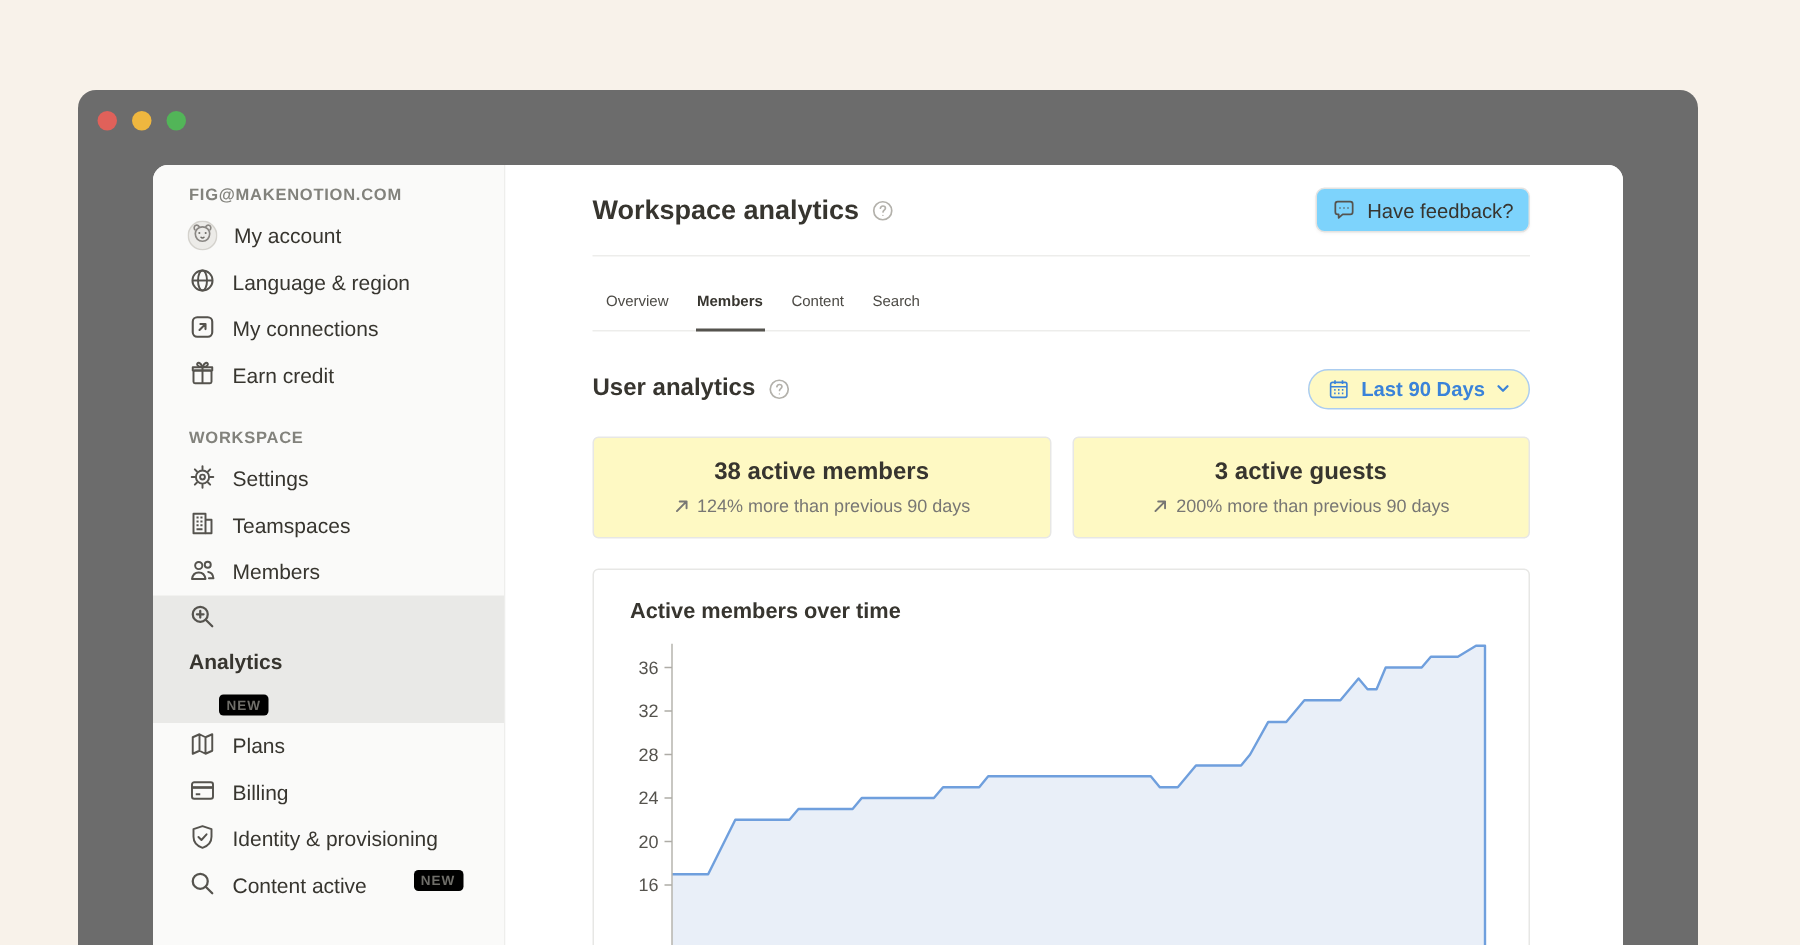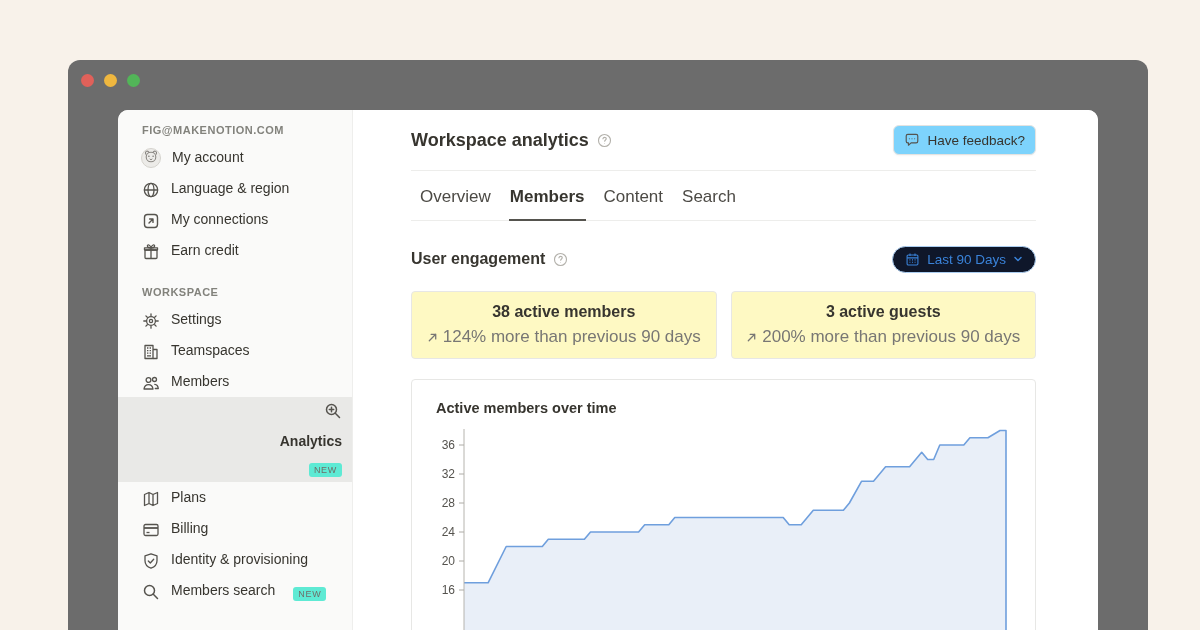--- a/index.html
+++ b/index.html
@@ -1,71 +1,71 @@
 <!DOCTYPE html>
 <html><head>
 <meta charset="utf-8">
 <style>
   * { margin:0; padding:0; box-sizing:border-box; }
   html,body { width:1200px; height:630px; overflow:hidden; }
   body { font-family:"Liberation Sans","DejaVu Sans",sans-serif; background:#f8f2ea; position:relative; color:#37352f; }
 
   
-  .window { position:absolute; left:68px; top:60px; width:1080px; height:570px;
+  .window { position:absolute; left:52px; top:60px; width:1080px; height:570px;
             background:#6c6c6c; border-radius:12px 12px 0 0; }
   .traffic { position:absolute; left:13px; top:14px; display:flex; gap:10px; }
   .traffic span { width:13px; height:13px; border-radius:50%; display:block; }
 
   .panel { position:absolute; left:50px; top:50px; right:50px; bottom:0;
            background:#fff; border-radius:10px 10px 0 0; overflow:hidden; display:flex; }
 
   
   .sidebar { width:235px; flex:0 0 235px; background:#fafaf9; border-right:1px solid #eeeeec;
              padding-top:12px; overflow:hidden; }
   .side-header { font-size:11px; font-weight:600; color:#82827c; letter-spacing:.5px;
                  margin:0 0 4px 24px; line-height:16px; text-transform:uppercase; }
   .side-header.ws { margin-top:18px; }
-  .side-item { display:flex; align-items:flex-end; gap:11px; padding:5px 10px 5px 24px;
+  .side-item { display:flex; align-items:flex-start; gap:11px; padding:5px 10px 5px 24px;
                min-height:30px; font-size:14px; color:#37352f; cursor:pointer; line-height:21px; }
   .side-item .icon { width:18px; height:18px; flex:0 0 18px; color:#55534e; }
   .side-item.selected { background:#e9e9e7; font-weight:600;flex-direction:column; }
-  .badge { font-size:9px; font-weight:400; letter-spacing:.7px; color:#6f6e69;
-           background:#5eead4; border-radius:3px; padding:2px 5px; margin-left:7px; line-height:10px; }
+  .badge { font-size:9px; font-weight:700; letter-spacing:.7px; color:#6f6e69;
+           background:#000000; border-radius:3px; padding:2px 5px; margin-left:20px; line-height:10px; }
   .avatar-wrap { width:20px; height:20px; flex:0 0 20px; margin-left:-1px; }
 
   
   .main { flex:1; background:#fff; padding:0 62px 0 58px; position:relative; overflow:hidden; }
   .main-header { margin-top:15px; height:30px; display:flex; align-items:center; justify-content:space-between; }
   .page-title-row { display:flex; align-items:center; gap:8px; }
   .page-title { font-size:18px; font-weight:700; color:#37352f; }
   .help { width:15px; height:15px; color:#b3b1ab; }
   .btn-feedback { display:flex; align-items:center; gap:7px; background:#7dd3fc; border:1px solid #e4e3e1;
                   border-radius:6px; padding:6px 10px; font-size:13.5px; font-weight:500; color:#37352f;
                   box-shadow:0 1px 2px rgba(15,15,15,.04); cursor:pointer; font-family:inherit; }
   .btn-feedback .icon { width:16px; height:16px; color:#55534e; }
   .divider { height:1px; background:#ededeb; margin-top:15px; }
   .tabs { display:flex; gap:17px; padding-left:8px; margin-top:0; border-bottom:1px solid #ededeb; height:50px;
           align-items:flex-end; }
-  .tab { font-size:17px; color:#4c4a45; padding:8px 1px 12px; cursor:pointer; border-bottom:2px solid transparent;
+  .tab { font-size:10px; color:#4c4a45; padding:8px 1px 12px; cursor:pointer; border-bottom:2px solid transparent;
          margin-bottom:-1px; }
   .tab.active { color:#37352f; font-weight:600; border-bottom-color:#55534e; }
   .section-row { margin-top:23px; height:30px; display:flex; align-items:center; justify-content:space-between; }
   .section-title-row { display:flex; align-items:center; gap:8px; }
   .section-title { font-size:16px; font-weight:600; color:#37352f; }
-  .pill { display:flex; align-items:center; gap:7px; background:#0f172a; border:1px solid #abcdf0;
-          border-radius:14px; height:27px; padding:0 12px; color:#3a83d9; font-size:13.5px; font-weight:400;
+  .pill { display:flex; align-items:center; gap:7px; background:#fef9c3; border:1px solid #abcdf0;
+          border-radius:14px; height:27px; padding:0 12px; color:#3a83d9; font-size:13.5px; font-weight:700;
           cursor:pointer; font-family:inherit; }
   .pill .icon { width:15px; height:15px; }
   .pill .chev { width:10px; height:10px; }
 
   .cards { display:flex; gap:14px; margin-top:17px; }
   .stat-card { flex:1; border:1px solid #e7e7e5; border-radius:4px; height:68px;
                display:flex; flex-direction:column; align-items:center; justify-content:center; background:#fef9c3; }
   .stat-value { font-size:16px; font-weight:600; color:#37352f; }
-  .stat-delta { display:flex; align-items:center; gap:5px; margin-top:6px; font-size:17px; color:#787774; }
+  .stat-delta { display:flex; align-items:center; gap:5px; margin-top:6px; font-size:12px; color:#787774; }
   .stat-delta .icon { width:11px; height:11px; color:#787774; }
 
   .chart-card { margin-top:20px; border:1px solid #e7e7e5; border-radius:4px; background:#fff;
                 padding:20px 24px; height:560px; }
   .chart-title { font-size:14.5px; font-weight:700; color:#37352f; }
   .chart-wrap { margin-top:13px; }
   .chart-wrap svg { display:block; }
   .tick-label { font-size:12px; fill:#55534e; font-family:"Liberation Sans","DejaVu Sans",sans-serif; }
 </style>
 </head>
@@ -290,21 +290,21 @@
     <svg class="icon">
               <use href="#i-shield-check"></use>
             </svg>
     <span class="side-label">Identity &amp; provisioning</span>
   </div>
 
   <div class="side-item">
     <svg class="icon">
               <use href="#i-magnifier"></use>
             </svg>
-    <span class="side-label">Members search</span>
+    <span class="side-label">Content active</span>
   <span class="badge">NEW</span>
           </div>
 </div>
     </div>
 
     <div class="main">
       <div class="main-header">
         <div class="page-title-row">
           <span class="page-title">Workspace analytics</span>
           <svg class="help">
@@ -326,21 +326,21 @@
 
   <div class="tab active">Members</div>
 
   <div class="tab">Content</div>
 
   <div class="tab">Search</div>
 </div>
 
       <div class="section-row">
         <div class="section-title-row">
-          <span class="section-title">User engagement</span>
+          <span class="section-title">User analytics</span>
           <svg class="help">
               <use href="#i-question"></use>
             </svg>
         </div>
         <button class="pill">
           <svg class="icon">
               <use href="#i-calendar"></use>
             </svg>
           <span>Last 90 Days</span>
           <svg class="chev">

